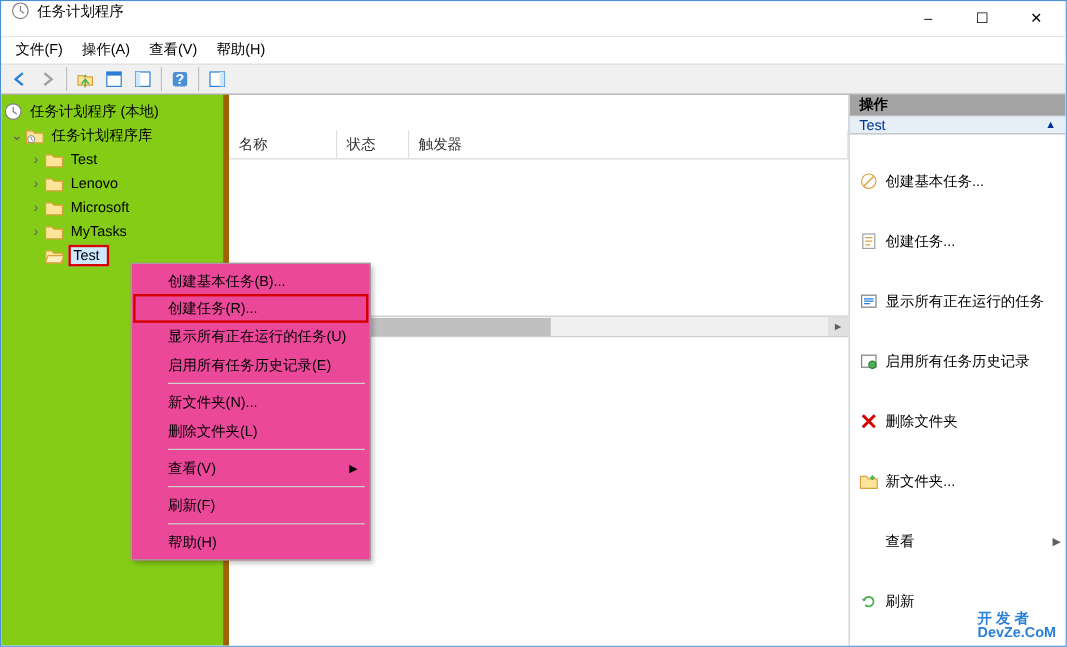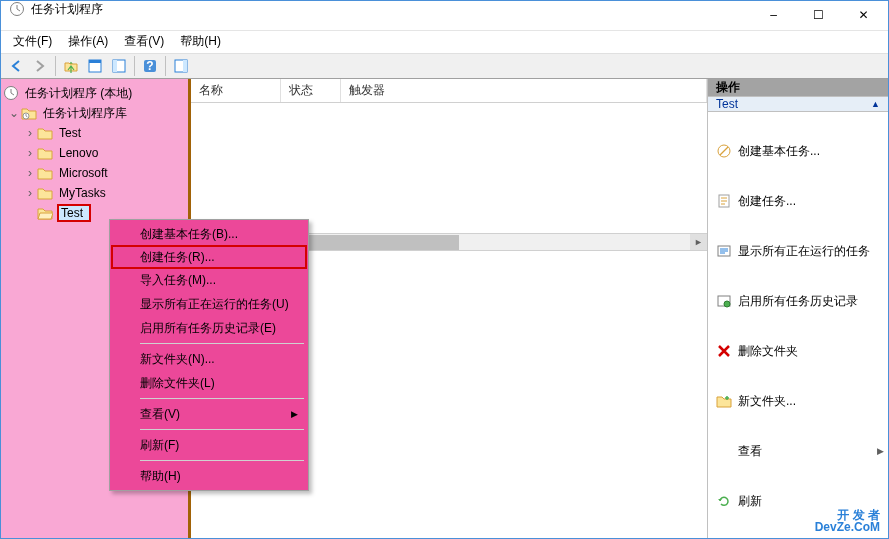--- a/index.html
+++ b/index.html
@@ -7,47 +7,47 @@
 .titlebar { height: 30px; display: flex; align-items: flex-start; padding: 0 2px 0 8px; background: #fff; border-bottom: 1px solid #e5e5e5; }
 .titlebar .icon { width: 16px; height: 16px; margin-right: 6px; }
 .titlebar .title { flex: 1; font-size: 12px; color: #000; }
 .titlebar .winbtn { width: 45px; height: 28px; display: flex; align-items: center; justify-content: center; color: #000; }
 .menubar { height: 22px; display: flex; align-items: flex-start; padding: 0 4px; background: #fff; }
 .menubar .mitem { padding: 2px 8px; color: #000; }
 .toolbar { height: 26px; display: flex; align-items: center; padding: 0 4px; background: #f0f0f0; border-top: 1px solid #e0e0e0; border-bottom: 1px solid #a0a0a0; gap: 2px; }
 .toolbar .tbtn { width: 22px; height: 22px; display: flex; align-items: center; justify-content: center; border: 1px solid transparent; }
 .toolbar .sep { width: 1px; height: 20px; background: #c0c0c0; margin: 0 2px; }
 .main { display: flex; height: calc(539px - 30px - 22px - 26px - 2px); }
-.leftpane { width: 190px; border-right: 3px solid #a16207; background: #f9a8d4; overflow: auto; padding: 4px 2px; }
+.leftpane { width: 190px; border-right: 5px solid #a16207; background: #84cc16; overflow: auto; padding: 4px 2px; }
 .tree-row { display: flex; align-items: center; height: 20px; padding: 1px 0; white-space: nowrap; }
 .tree-row .expander { width: 14px; height: 14px; display: flex; align-items: center; justify-content: center; color: #606060; }
 .tree-row .ticon { width: 16px; height: 16px; margin-right: 4px; flex-shrink: 0; }
 .tree-row .tlabel { color: #000; padding: 0 2px; }
 .tree-row.selected .tlabel { border: 2px solid #d40000; padding: 0 6px 0 2px; background: #cde8ff; }
 .centerpane { flex: 1; display: flex; flex-direction: column; border-right: 1px solid #c0c0c0; background: #fff; position: relative; }
-.listhdr { height: 24px; display: flex; align-items: stretch; border-bottom: 1px solid #d0d0d0; }
+.listhdr { height: 24px; display: flex; align-items: stretch; border-bottom: 1px solid #d0d0d0; margin-top: 30px; }
 .listhdr .col { display: flex; align-items: center; padding: 0 8px; border-right: 1px solid #e0e0e0; color: #333; }
 .listbody { flex: 0 0 auto; height: 130px; background: #fff; }
 .hscroll { height: 17px; background: #f0f0f0; border-top: 1px solid #d0d0d0; display: flex; align-items: center; }
 .hscroll .arrow { width: 17px; height: 17px; background: #e0e0e0; display: flex; align-items: center; justify-content: center; color: #606060; font-size: 9px; }
 .hscroll .thumb { height: 15px; background: #c0c0c0; margin: 0 1px; width: 250px; }
 .rightpane { width: 180px; background: #fff; display: flex; flex-direction: column; }
 .rightpane .hdr { height: 23px; background: #a3a3a3; border-bottom: 1px solid #c0c0c0; display: flex; align-items: center; padding: 0 8px; font-weight: bold; color: #000; }
 .rightpane .subhdr { height: 22px; background: #e6eef7; border-bottom: 1px solid #c0c0c0; display: flex; align-items: center; padding: 0 8px; color: #003399; justify-content: space-between; }
 .rightpane .subhdr .tri { font-size: 9px; color: #003399; }
 .action-row { display: flex; align-items: center; height: 22px; padding: 0 4px 0 8px; gap: 6px; margin-top: 28px; }
 .action-row .aicon { width: 16px; height: 16px; flex-shrink: 0; }
 .action-row .alabel { flex: 1; color: #000; }
 .action-row .submenu { font-size: 9px; color: #606060; }
 .ctxmenu { position: absolute; left: 108px; top: 218px; width: 200px; background: #ec4899; border: 1px solid #a0a0a0; box-shadow: 3px 3px 4px rgba(0,0,0,0.25); padding: 2px; z-index: 100; }
 .ctxmenu .crow { height: 24px; display: flex; align-items: center; padding: 0 8px 0 28px; color: #000; position: relative; }
 .ctxmenu .crow.highlighted { border: 2px solid #d40000; margin: -1px; padding: 0 7px 0 27px; }
 .ctxmenu .crow .submenu { position: absolute; right: 8px; font-size: 9px; color: #000; }
 .ctxmenu .divider { height: 1px; background: #d0d0d0; margin: 3px 2px 3px 28px; }
-.watermark { position: absolute; right: 8px; bottom: 4px; color: #2a80d8; font-size: 20px; font-weight: bold; line-height: 1.05; text-align: right; pointer-events: none; font-family: "Segoe UI", sans-serif; }
+.watermark { position: absolute; right: 8px; bottom: 4px; color: #2a80d8; font-size: 20px; font-weight: bold; line-height: 1.05; text-align: left; pointer-events: none; font-family: "Segoe UI", sans-serif; }
 </style>
 </head>
 <body>
 
 <svg width="0" height="0" style="position:absolute">
 <defs>
 <g id="folder-closed">
   <path d="M1 4 L6 4 L8 6 L15 6 L15 14 L1 14 Z" fill="#fce59a" stroke="#d9a23d" stroke-width="1"></path>
 </g>
 <g id="folder-open">
@@ -316,21 +316,20 @@
             </svg></span>
           <span class="alabel">帮助</span>
         </div>
       </div>
   </div>
 </div>
 
 <div class="ctxmenu" id="ctxmenu">
     <div class="crow">创建基本任务(B)...</div>
     <div class="crow highlighted">创建任务(R)...</div>
-    <div class="crow">导入任务(M)...</div>
     <div class="crow">显示所有正在运行的任务(U)</div>
     <div class="crow">启用所有任务历史记录(E)</div>
     <div class="divider"></div>
     <div class="crow">新文件夹(N)...</div>
     <div class="crow">删除文件夹(L)</div>
     <div class="divider"></div>
     <div class="crow">查看(V)<span class="submenu">▶</span></div>
     <div class="divider"></div>
     <div class="crow">刷新(F)</div>
     <div class="divider"></div>

